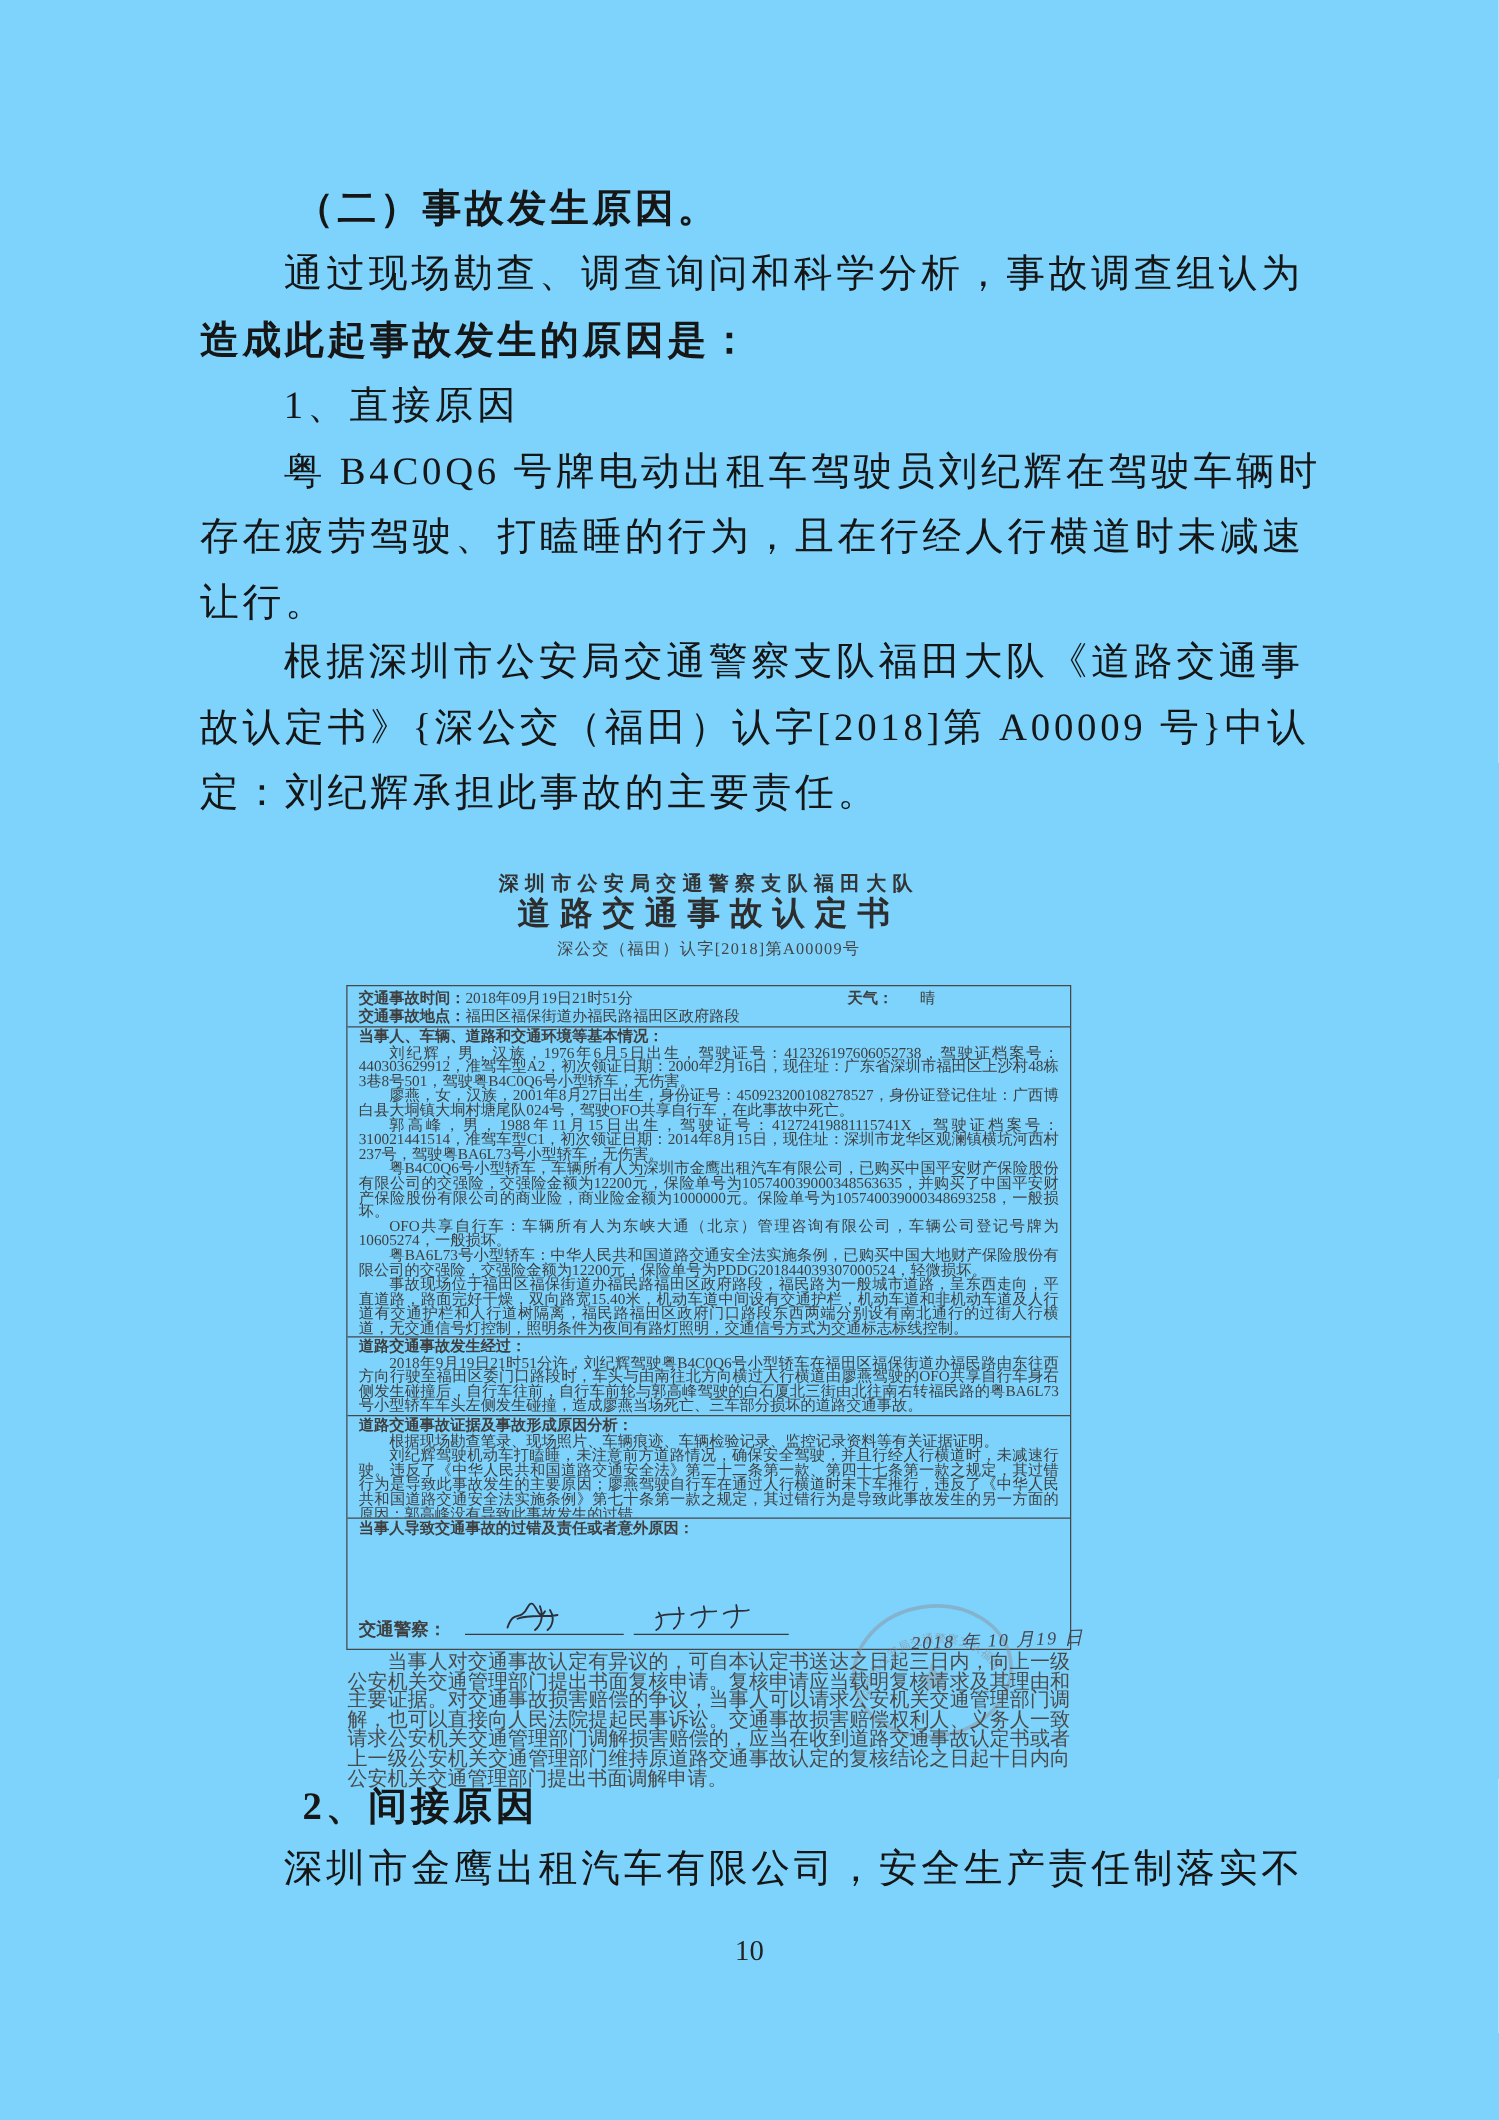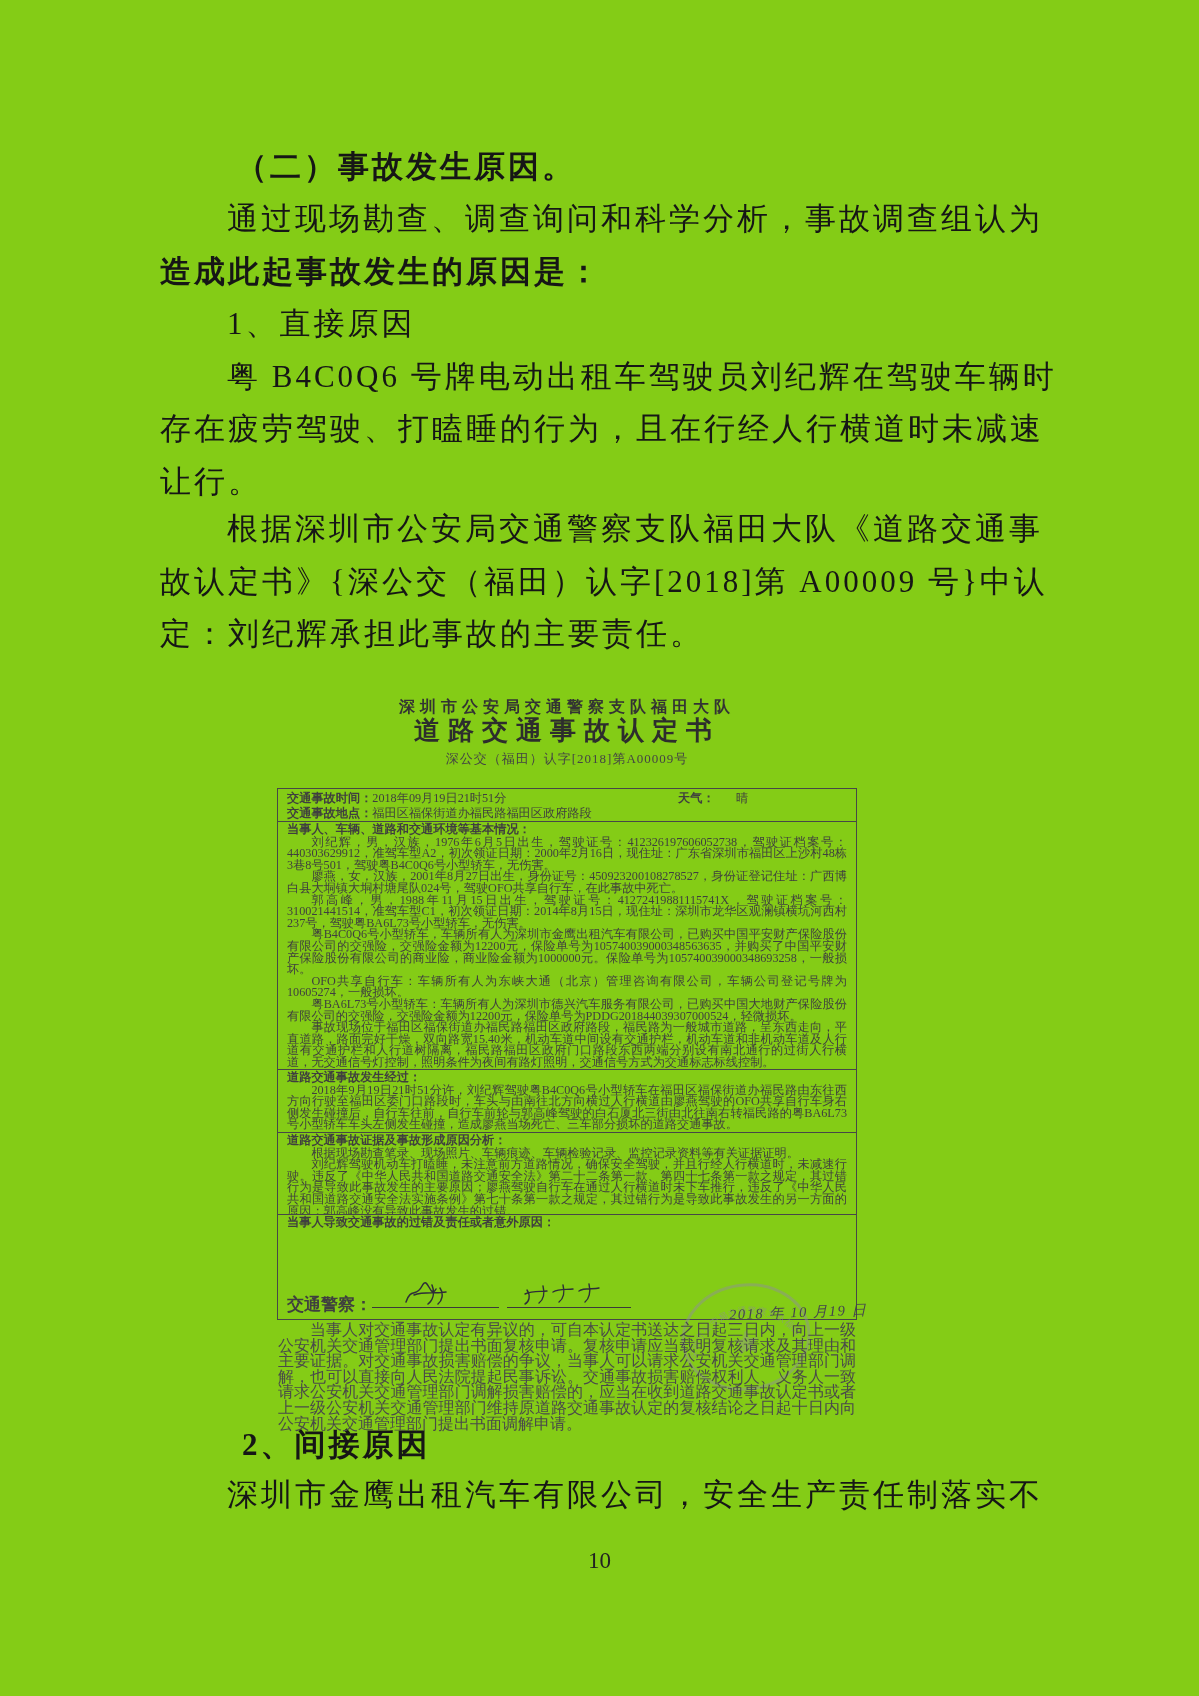--- a/index.html
+++ b/index.html
@@ -1,16 +1,16 @@
 <!DOCTYPE html>
 <html><head>
 <meta charset="utf-8">
 <style>
   html,body{margin:0;padding:0;background:#ffffff;}
-  #page{position:relative;width:1199px;height:1696px;background:#84cc16;overflow:hidden;
+  #page{position:relative;width:1199px;height:1696px;background:#7dd3fc;overflow:hidden;
         font-family:"Liberation Serif","DejaVu Serif",serif;color:#141414;}
   .bodyline{position:absolute;font-size:31px;letter-spacing:3px;white-space:nowrap;color:#161616;}
   .bold{font-weight:bold;}
   
   .scan{position:absolute;left:277px;top:697px;width:580px;color:#3f3f3f;
         font-family:"Liberation Serif","DejaVu Serif",serif;}
   .scan-agency{position:absolute;left:0;top:0;width:100%;text-align:center;font-weight:bold;
         font-size:16px;letter-spacing:5px;color:#333;white-space:nowrap;}
   .scan-title{position:absolute;left:0;top:16px;width:100%;text-align:center;font-weight:bold;
         font-size:26px;letter-spacing:8px;color:#2d2d2d;white-space:nowrap;}
@@ -25,21 +25,21 @@
   .rowC{height:63px;}
   .rowD{height:82px;}
   .rowE{height:105px;position:relative;}
   .lbl{font-weight:bold;margin-top:28px;}
   .sec-h{font-weight:bold;margin:0 0 1px 0;text-align:left;}
   .para{text-indent:2em;margin:0;}
   .wlabel{position:absolute;left:400px;top:2px;font-weight:bold;}
   .wvalue{position:absolute;left:458px;top:2px;}
   
   .sigrow{position:absolute;left:0;bottom:6px;width:100%;height:30px;}
-  .sig-label{position:absolute;left:9px;bottom:2px;font-weight:bold;font-size:17px;}
+  .sig-label{position:absolute;left:9px;bottom:2px;font-weight:bold;font-size:14px;}
   .sig-line{position:absolute;bottom:5px;border-bottom:1.5px solid #3a3a3a;height:24px;}
   .sig1{left:94px;width:127px;}
   .sig2{left:229px;width:124px;}
   .sig-line svg{position:absolute;left:6px;bottom:-1px;}
   
   .seal{position:absolute;left:401px;top:583px;width:136px;height:114px;opacity:.8;}
   .scan-date{position:absolute;left:452px;top:606px;font-size:14.5px;color:#44444f;
         letter-spacing:1.5px;white-space:nowrap;transform:rotate(-2deg);font-style:italic;}
   .scan-foot{position:absolute;left:1px;top:625px;width:578px;font-size:16px;line-height:15.6px;
         text-align:justify;text-indent:2em;color:#4a4a4a;}
@@ -74,21 +74,21 @@
         <div><span class="lbl">交通事故地点：</span><span>福田区福保街道办福民路福田区政府路段</span></div>
       </div>
 
       <div class="row rowB">
         <div class="sec-h">当事人、车辆、道路和交通环境等基本情况：</div>
         <p class="para">刘纪辉，男，汉族，1976年6月5日出生，驾驶证号：412326197606052738，驾驶证档案号：440303629912，准驾车型A2，初次领证日期：2000年2月16日，现住址：广东省深圳市福田区上沙村48栋3巷8号501，驾驶粤B4C0Q6号小型轿车，无伤害。</p>
         <p class="para">廖燕，女，汉族，2001年8月27日出生，身份证号：450923200108278527，身份证登记住址：广西博白县大垌镇大垌村塘尾队024号，驾驶OFO共享自行车，在此事故中死亡。</p>
         <p class="para">郭高峰，男，1988年11月15日出生，驾驶证号：41272419881115741X，驾驶证档案号：310021441514，准驾车型C1，初次领证日期：2014年8月15日，现住址：深圳市龙华区观澜镇横坑河西村237号，驾驶粤BA6L73号小型轿车，无伤害。</p>
         <p class="para">粤B4C0Q6号小型轿车，车辆所有人为深圳市金鹰出租汽车有限公司，已购买中国平安财产保险股份有限公司的交强险，交强险金额为12200元，保险单号为105740039000348563635，并购买了中国平安财产保险股份有限公司的商业险，商业险金额为1000000元。保险单号为105740039000348693258，一般损坏。</p>
         <p class="para">OFO共享自行车：车辆所有人为东峡大通（北京）管理咨询有限公司，车辆公司登记号牌为10605274，一般损坏。</p>
-        <p class="para">粤BA6L73号小型轿车：车辆所有人为深圳市德兴汽车服务有限公司，已购买中国大地财产保险股份有限公司的交强险，交强险金额为12200元，保险单号为PDDG201844039307000524，轻微损坏。</p>
+        <p class="para">粤BA6L73号小型轿车：中华人民共和国道路交通安全法实施条例，已购买中国大地财产保险股份有限公司的交强险，交强险金额为12200元，保险单号为PDDG201844039307000524，轻微损坏。</p>
         <p class="para">事故现场位于福田区福保街道办福民路福田区政府路段，福民路为一般城市道路，呈东西走向，平直道路，路面完好干燥，双向路宽15.40米，机动车道中间设有交通护栏，机动车道和非机动车道及人行道有交通护栏和人行道树隔离，福民路福田区政府门口路段东西两端分别设有南北通行的过街人行横道，无交通信号灯控制，照明条件为夜间有路灯照明，交通信号方式为交通标志标线控制。</p>
       </div>
 
       <div class="row rowC">
         <div class="sec-h">道路交通事故发生经过：</div>
         <p class="para">2018年9月19日21时51分许，刘纪辉驾驶粤B4C0Q6号小型轿车在福田区福保街道办福民路由东往西方向行驶至福田区委门口路段时，车头与由南往北方向横过人行横道由廖燕驾驶的OFO共享自行车身右侧发生碰撞后，自行车往前，自行车前轮与郭高峰驾驶的白石厦北三街由北往南右转福民路的粤BA6L73号小型轿车车头左侧发生碰撞，造成廖燕当场死亡、三车部分损坏的道路交通事故。</p>
       </div>
 
       <div class="row rowD">
         <div class="sec-h">道路交通事故证据及事故形成原因分析：</div>

